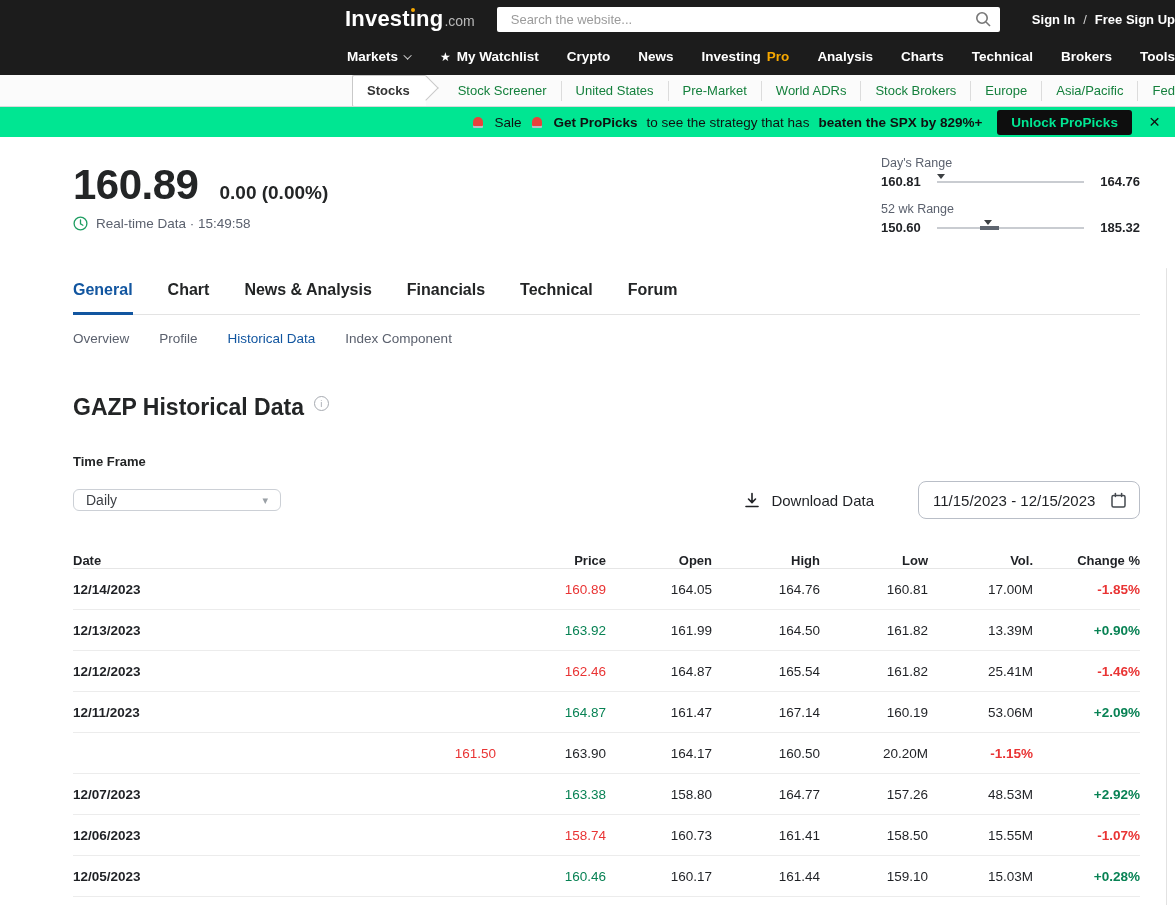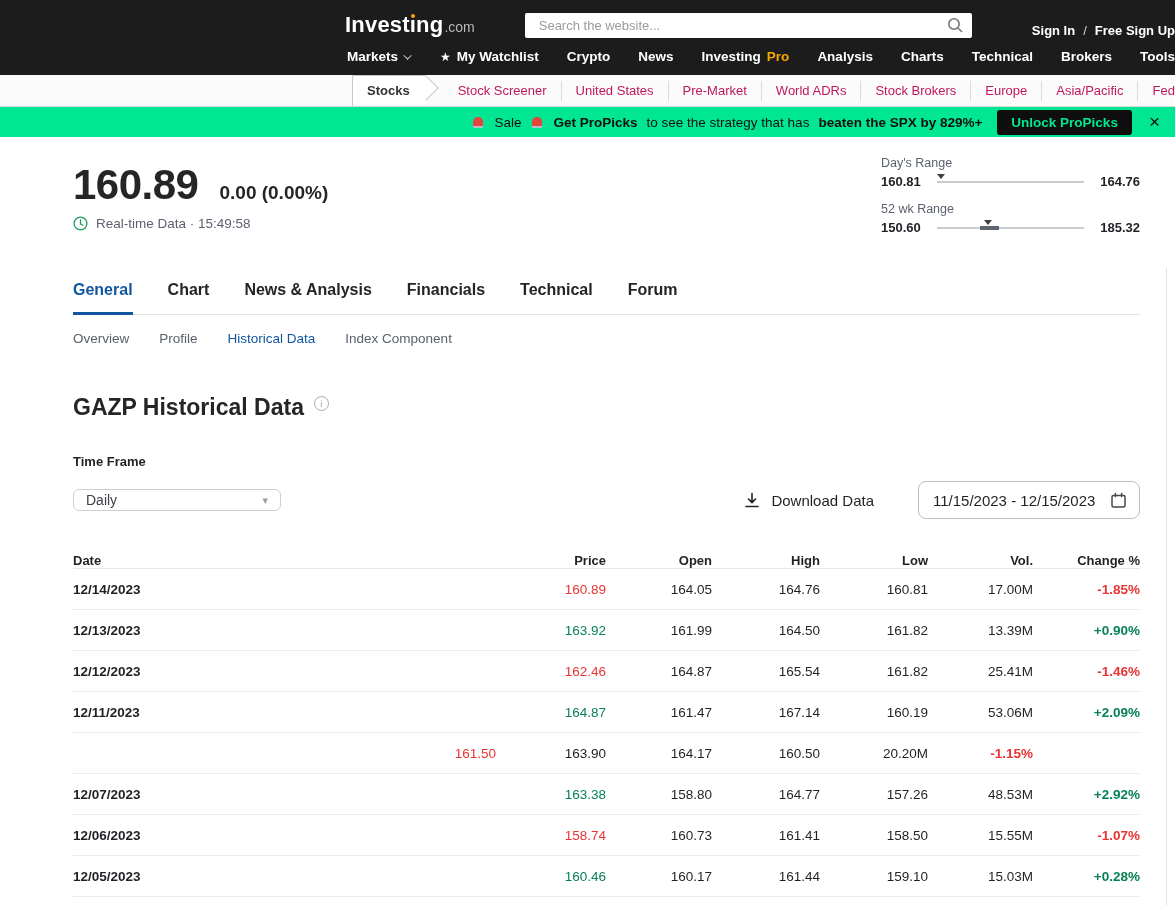--- a/index.html
+++ b/index.html
@@ -8,40 +8,40 @@
   }
   *{box-sizing:border-box;}
   html,body{margin:0;padding:0;}
   body{
     width:1175px;height:905px;overflow:hidden;background:#fff;
     font-family:"Liberation Sans","DejaVu Sans",sans-serif;color:var(--dark);
     position:relative;
   }
   
   .hdr{background:#1c1c1c;}
-  .hdr-top{height:38px;display:flex;align-items:flex-end;padding-left:345px;white-space:nowrap;overflow:hidden;gap:28px;}
+  .hdr-top{height:38px;display:flex;align-items:center;padding-left:345px;white-space:nowrap;overflow:hidden;}
   .logo{display:flex;align-items:baseline;cursor:pointer;}
   .logo-main{color:#fff;font-size:22px;font-weight:bold;letter-spacing:.2px;}
   .logo-i{position:relative;}
   .logo-i::after{content:'';position:absolute;left:1px;top:2px;width:4px;height:4px;border-radius:50%;background:var(--orange);}
   .logo-suffix{color:#b9b9b9;font-size:14px;margin-left:1px;}
   .search{margin-left:22px;width:508px;height:25px;background:#fff;border-radius:2px;display:flex;align-items:center;padding:0 8px 0 12px;}
   .search input{flex:1;border:none;outline:none;font-size:13px;color:#333;font-family:inherit;background:transparent;}
   .search input::placeholder{color:#9b9b9b;}
   .auth{margin-left:32px;display:flex;align-items:center;gap:8px;color:#fff;font-size:13px;font-weight:bold;}
   .auth span{cursor:pointer;}
   .auth .sep{color:#cfcfcf;font-weight:normal;cursor:default;}
   .hdr-nav{height:37px;display:flex;align-items:center;padding-left:333px;white-space:nowrap;overflow:hidden;}
   .nav-item{color:#fff;font-size:13.5px;font-weight:bold;padding:0 14px;display:flex;align-items:center;gap:6px;cursor:pointer;}
   .nav-star{color:#fff;font-size:12px;}
   .nav-chev{display:inline-block;width:6px;height:6px;border-left:1.5px solid #cfcfcf;border-bottom:1.5px solid #cfcfcf;transform:rotate(-45deg) translateY(-2px);margin-left:2px;}
   .nav-pro{color:var(--orange);}
   
   .subnav{height:32px;background:#fbfbfb;border-bottom:1px solid #d9d9d9;display:flex;align-items:center;padding-left:352px;white-space:nowrap;overflow:hidden;}
-  .sub-item{font-size:13px;color:#be185d;padding:0 14px;height:20px;display:flex;align-items:center;border-left:1px solid #dcdcdc;cursor:pointer;}
+  .sub-item{font-size:13px;color:#15803d;padding:0 14px;height:20px;display:flex;align-items:center;border-left:1px solid #dcdcdc;cursor:pointer;}
   .crumb{position:relative;border:1px solid #c9c9c9;border-right:none;border-radius:2px 0 0 2px;background:#fff;height:32px;padding:0 16px 0 14px;margin-right:18px;display:flex;align-items:center;font-size:13px;font-weight:bold;color:#333;cursor:pointer;}
   .crumb::after{content:'';position:absolute;right:-9px;top:3.6px;width:17px;height:17px;background:#fff;border-top:1px solid #c9c9c9;border-right:1px solid #c9c9c9;transform:rotate(45deg);}
   .sub-item.after-crumb{border-left:none;}
   
   .banner{height:30px;background:var(--banner-green);display:flex;align-items:center;justify-content:flex-end;padding-right:7px;gap:9px;font-size:13.5px;color:#101010;white-space:nowrap;overflow:hidden;}
   .siren{width:10px;height:9px;background:#e8423c;border-radius:5px 5px 1px 1px;box-shadow:0 2px 0 #b9bec4;display:inline-block;margin:0 2px 2px 2px;}
   .banner b{font-weight:bold;}
   .banner .cta{background:#0e0e0e;color:var(--banner-green);font-weight:bold;font-size:13.5px;padding:5px 14px;border-radius:3px;margin-left:6px;cursor:pointer;}
   .banner .x{font-size:19px;font-weight:normal;color:#101010;padding:0 8px;cursor:pointer;}
   

